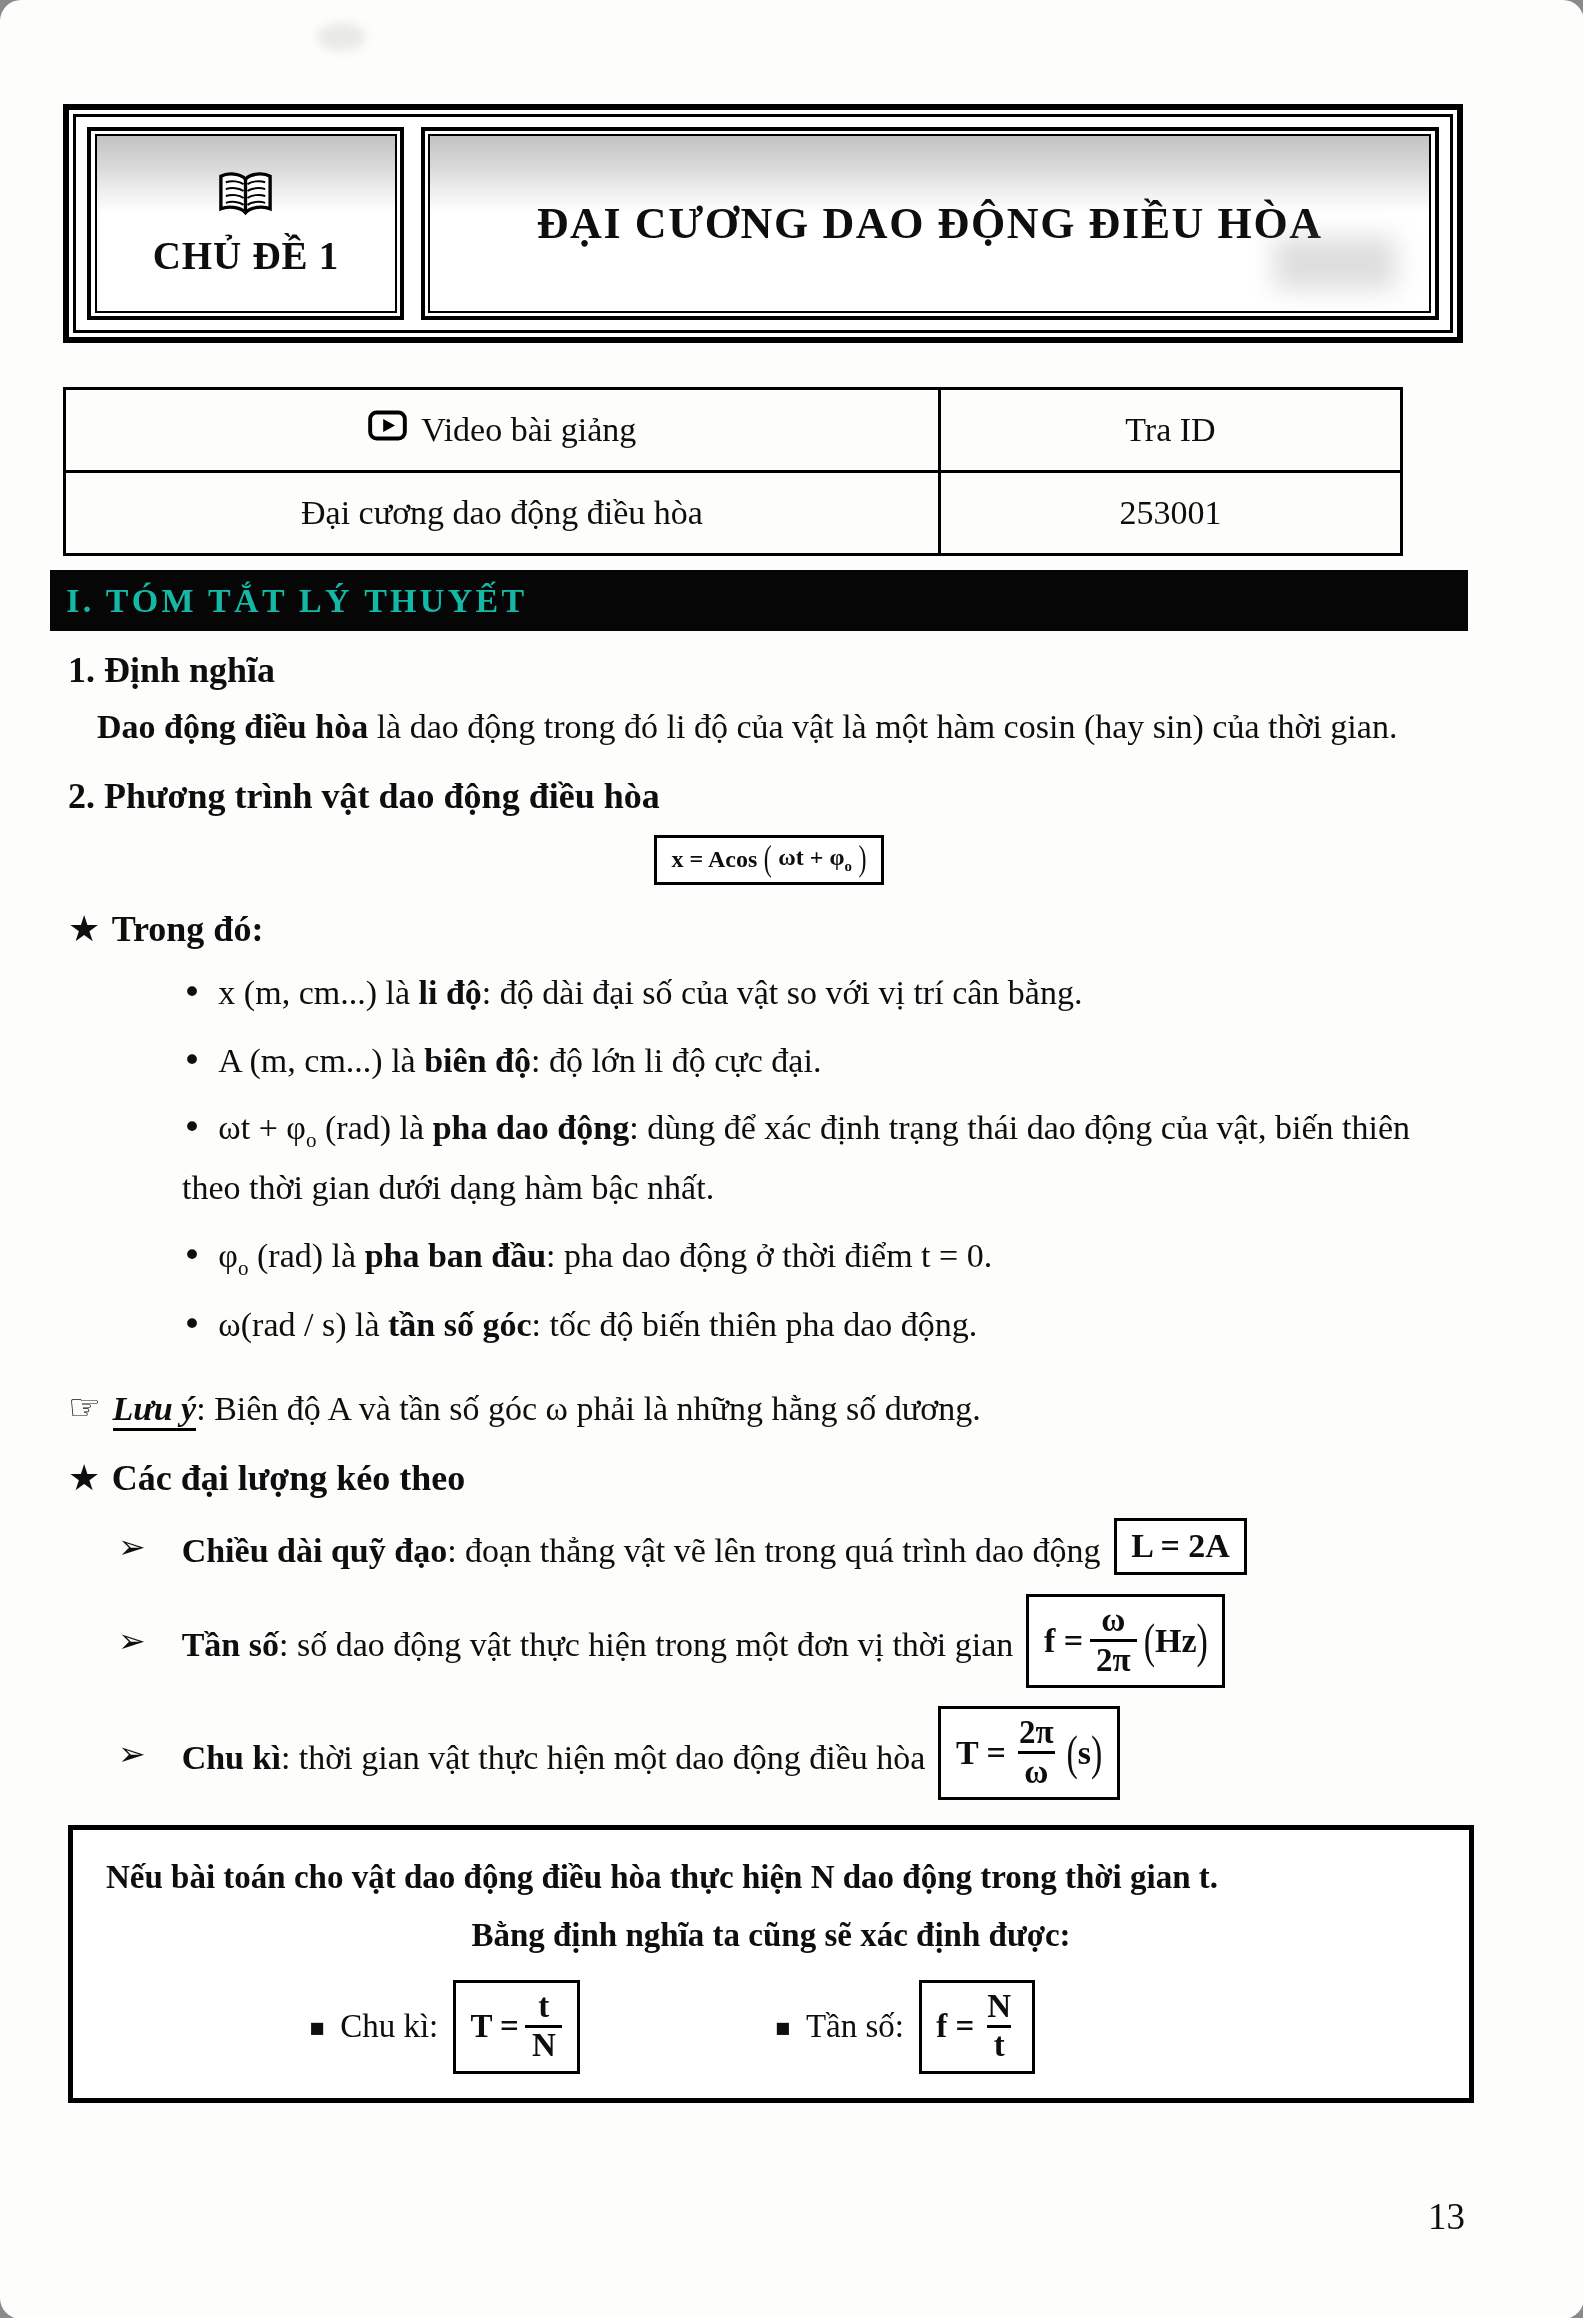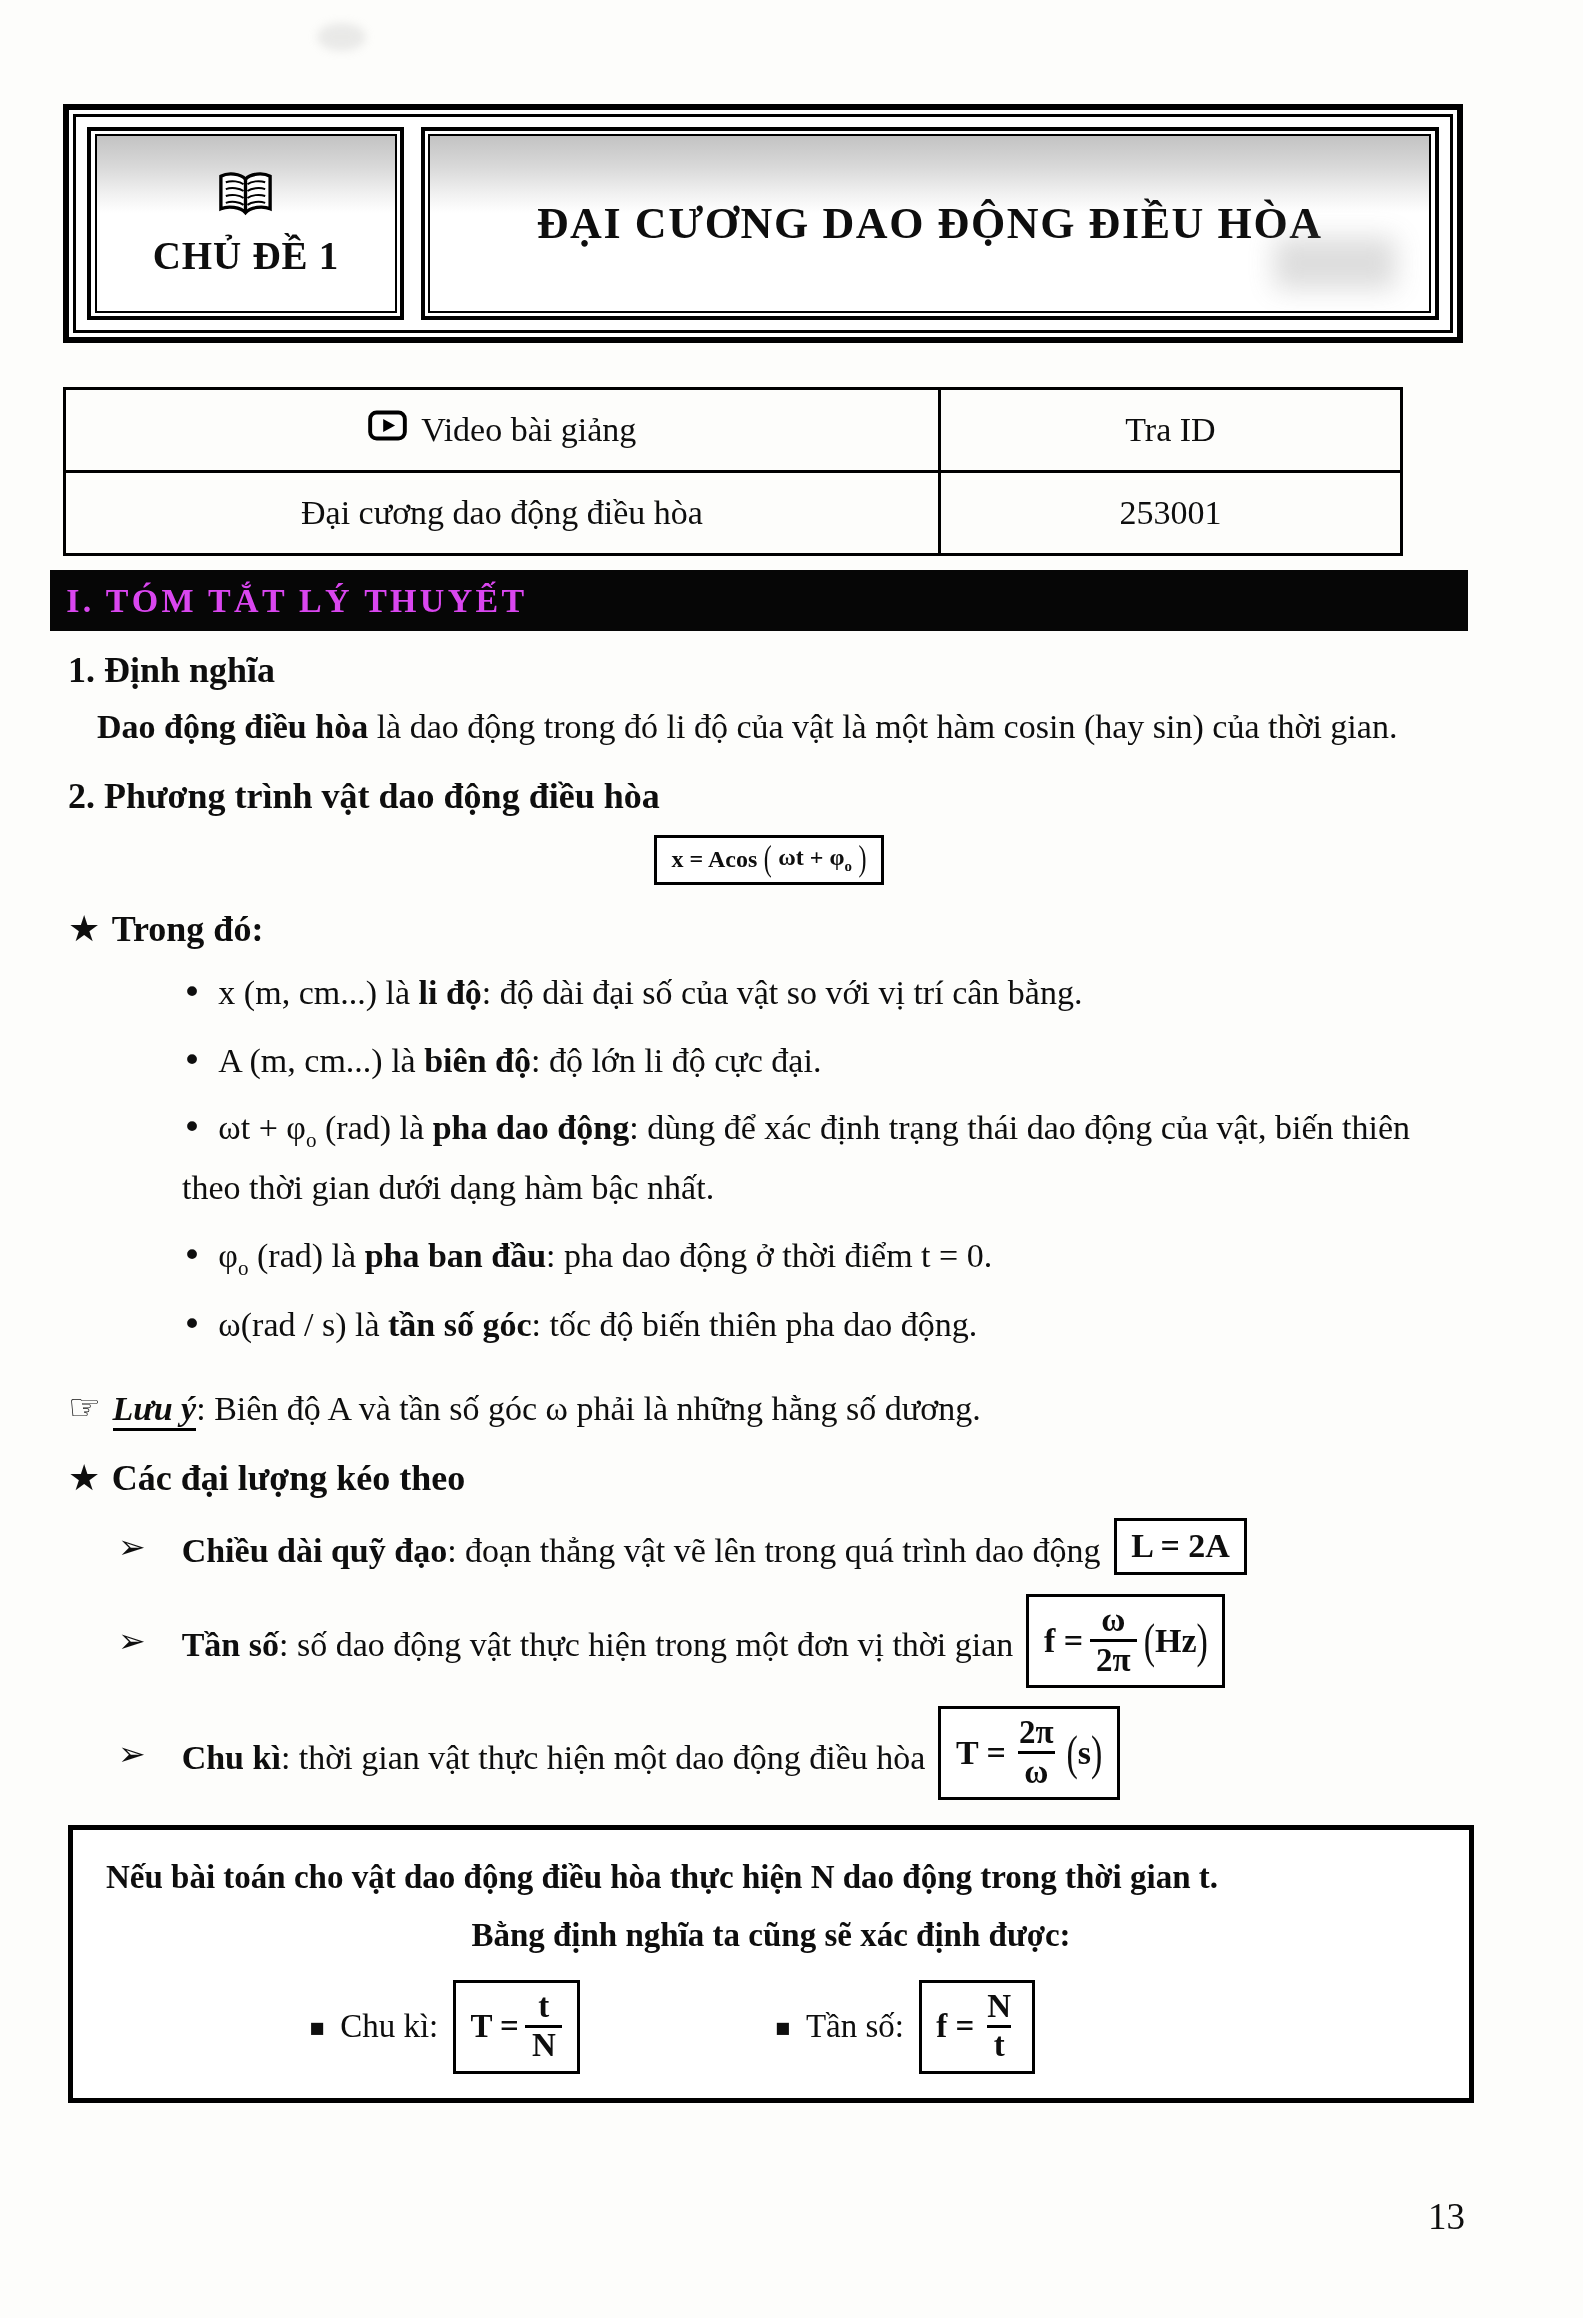--- a/index.html
+++ b/index.html
@@ -4,20 +4,21 @@
 <style>
   html,body{margin:0;padding:0;background:#8a8a8a;}
   .page{
     position:relative;
     width:1584px;height:2319px;
     background:#fdfdfb;
     font-family:"Liberation Serif", "DejaVu Serif", serif;
     color:#0e0e0e;
     overflow:hidden;
     margin:0 auto;
+    border-radius:21px;
   }
   .glyph{font-family:"DejaVu Sans", sans-serif;}
 
   
   .banner{margin:104px 0 0 63px;width:1400px;border:6.5px solid #000;padding:4.1px;box-sizing:border-box;background:#fff;}
   .banner-mid{border:3.3px solid #000;padding:9.8px 11.4px;display:flex;gap:16.3px;height:193px;box-sizing:content-box;}
   .hbox{border:4.9px solid #000;padding:3.3px;box-sizing:border-box;background:#fff;}
   .hbox-inner{border:2.4px solid #000;height:100%;box-sizing:border-box;position:relative;overflow:hidden;display:flex;flex-direction:column;align-items:center;justify-content:center;}
   .hbox-inner::before{content:'';position:absolute;top:0;left:0;right:0;height:44%;
      background:linear-gradient(180deg,#b4b4b4 0%,#cfcfcf 40%,#ededed 75%,rgba(255,255,255,0) 100%);opacity:.8;}
@@ -28,21 +29,21 @@
   .main-title{position:relative;font-size:44px;font-weight:700;letter-spacing:1.6px;text-align:center;}
   .book-icon{position:relative;margin-top:1.6px;}
 
   
   .vtable{margin:44px 0 0 63px;width:1340px;border-collapse:collapse;table-layout:fixed;}
   .vtable td{border:3.3px solid #000;height:80px;text-align:center;vertical-align:middle;font-size:34px;padding:0 8.1px;}
   .vtable .col-left{width:64%;}
   .cell-flex{display:inline-flex;align-items:center;gap:14.6px;}
 
   
-  .secbar{margin:14.6px 0 0 50px;width:1418px;box-sizing:border-box;background:#060606;color:#d946ef;
+  .secbar{margin:14.6px 0 0 50px;width:1418px;box-sizing:border-box;background:#060606;color:#14b8a6;
     font-size:34px;font-weight:700;letter-spacing:3.3px;padding:11.4px 0 11.4px 16.3px;}
 
   
   .content{margin:18px 0 0 68px;width:1402px;font-size:34px;}
   .h-num{font-size:36px;font-weight:700;margin-top:6.5px;}
   .lead{margin-top:8.1px;line-height:1.65;text-indent:29px;}
   .b{font-weight:700;}
   .eq-line{text-align:center;margin-top:18px;}
   .fbox{display:inline-flex;align-items:center;gap:6.5px;border:3.3px solid #000;padding:6.5px 14.6px;font-weight:700;background:#fff;}
   .bigp{display:inline-block;transform:scaleY(1.45);transform-origin:center;font-weight:400;}

